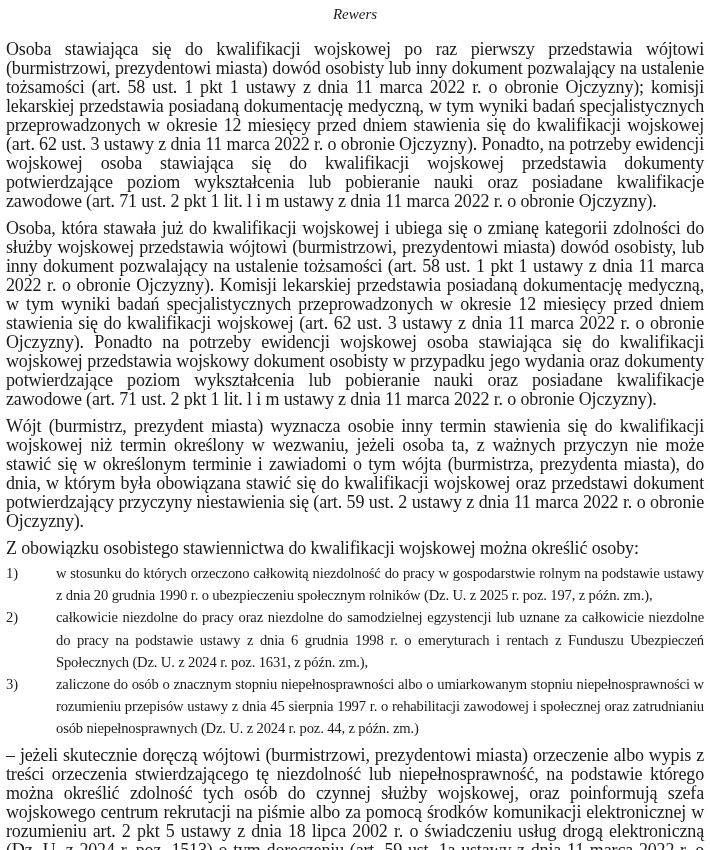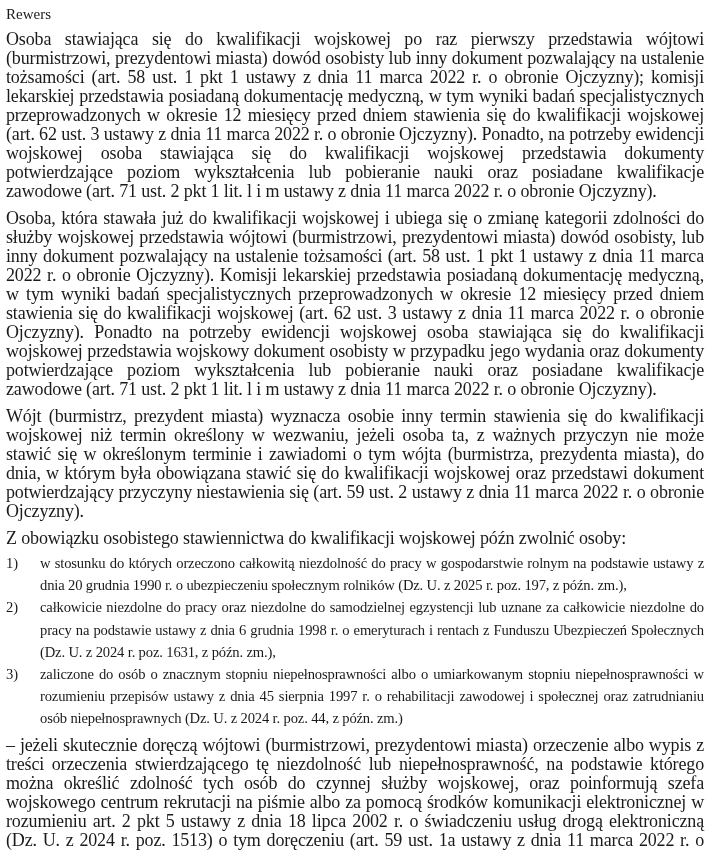--- a/index.html
+++ b/index.html
@@ -3,45 +3,45 @@
 <meta charset="utf-8">
 <style>
   html, body { margin: 0; padding: 0; background: #ffffff; }
   body {
     width: 710px; height: 850px; overflow: hidden;
     font-family: "Liberation Serif", "DejaVu Serif", serif;
     color: #1a1a1a;
   }
   .page { padding: 4px 6px 0 6px; box-sizing: border-box; width: 710px; }
   .title {
-    text-align: left; font-size: 15px;
-    line-height: 20px; margin: 0 0 6px 0;
+    text-align: center; font-style: italic; font-size: 15px;
+    line-height: 20px; margin: 0 0 16px 0;
   }
   .para {
     font-size: 18px; line-height: 19px; text-align: justify;
     margin: 0 0 8px 0; letter-spacing: -0.15px;
   }
   .list { margin: 0 0 6px 0; padding: 0; list-style: none; }
   .list-item {
     display: flex; font-size: 14.6px; line-height: 22.2px;
     text-align: justify; letter-spacing: -0.15px;
   }
   .list-num { flex: 0 0 34px; }
-  .list-text { flex: 1 1 auto; }
+  .list-text { flex: 1 1 auto; margin-left: 16px; }
 </style>
 </head>
 <body>
 
 <div class="page">
   <div class="title">Rewers</div>
 
   <p class="para">Osoba stawiająca się do kwalifikacji wojskowej po raz pierwszy przedstawia wójtowi (burmistrzowi, prezydentowi miasta) dowód osobisty lub inny dokument pozwalający na ustalenie tożsamości (art. 58 ust. 1 pkt 1 ustawy z dnia 11 marca 2022 r. o obronie Ojczyzny); komisji lekarskiej przedstawia posiadaną dokumentację medyczną, w tym wyniki badań specjalistycznych przeprowadzonych w okresie 12 miesięcy przed dniem stawienia się do kwalifikacji wojskowej (art. 62 ust. 3 ustawy z dnia 11 marca 2022 r. o obronie Ojczyzny). Ponadto, na potrzeby ewidencji wojskowej osoba stawiająca się do kwalifikacji wojskowej przedstawia dokumenty potwierdzające poziom wykształcenia lub pobieranie nauki oraz posiadane kwalifikacje zawodowe (art. 71 ust. 2 pkt 1 lit. l i m ustawy z dnia 11 marca 2022 r. o obronie Ojczyzny).</p>
   <p class="para">Osoba, która stawała już do kwalifikacji wojskowej i ubiega się o zmianę kategorii zdolności do służby wojskowej przedstawia wójtowi (burmistrzowi, prezydentowi miasta) dowód osobisty, lub inny dokument pozwalający na ustalenie tożsamości (art. 58 ust. 1 pkt 1 ustawy z dnia 11 marca 2022 r. o obronie Ojczyzny). Komisji lekarskiej przedstawia posiadaną dokumentację medyczną, w tym wyniki badań specjalistycznych przeprowadzonych w okresie 12 miesięcy przed dniem stawienia się do kwalifikacji wojskowej (art. 62 ust. 3 ustawy z dnia 11 marca 2022 r. o obronie Ojczyzny). Ponadto na potrzeby ewidencji wojskowej osoba stawiająca się do kwalifikacji wojskowej przedstawia  wojskowy dokument osobisty w przypadku jego wydania oraz dokumenty potwierdzające poziom wykształcenia lub pobieranie nauki oraz posiadane kwalifikacje zawodowe (art. 71 ust. 2 pkt 1 lit. l i m ustawy z dnia 11 marca 2022 r. o obronie Ojczyzny).</p>
   <p class="para">Wójt (burmistrz, prezydent miasta) wyznacza osobie inny termin stawienia się do kwalifikacji wojskowej niż termin określony w wezwaniu, jeżeli osoba ta, z ważnych przyczyn nie może stawić się w określonym terminie i zawiadomi o tym wójta (burmistrza, prezydenta miasta), do dnia, w którym była obowiązana stawić się do kwalifikacji wojskowej oraz przedstawi dokument potwierdzający przyczyny niestawienia się (art. 59 ust. 2 ustawy z dnia 11 marca 2022 r. o obronie Ojczyzny).</p>
-  <p class="para" style="margin-bottom:4px">Z obowiązku osobistego stawiennictwa do kwalifikacji wojskowej późn zwolnić osoby:</p>
+  <p class="para" style="margin-bottom:4px">Z obowiązku osobistego stawiennictwa do kwalifikacji wojskowej można określić osoby:</p>
 
   <ul class="list">
     <li class="list-item">
       <span class="list-num">1)</span>
       <span class="list-text">w stosunku do których orzeczono całkowitą niezdolność do pracy w gospodarstwie rolnym na podstawie ustawy z dnia 20 grudnia 1990 r. o ubezpieczeniu społecznym rolników (Dz. U. z 2025 r. poz. 197, z późn. zm.),</span>
     </li>
     <li class="list-item">
       <span class="list-num">2)</span>
       <span class="list-text">całkowicie niezdolne do pracy oraz niezdolne do samodzielnej egzystencji lub uznane za całkowicie niezdolne do pracy na podstawie ustawy z dnia 6 grudnia 1998 r. o emeryturach i rentach z Funduszu Ubezpieczeń Społecznych (Dz. U. z 2024 r. poz. 1631, z późn. zm.),</span>
     </li>

